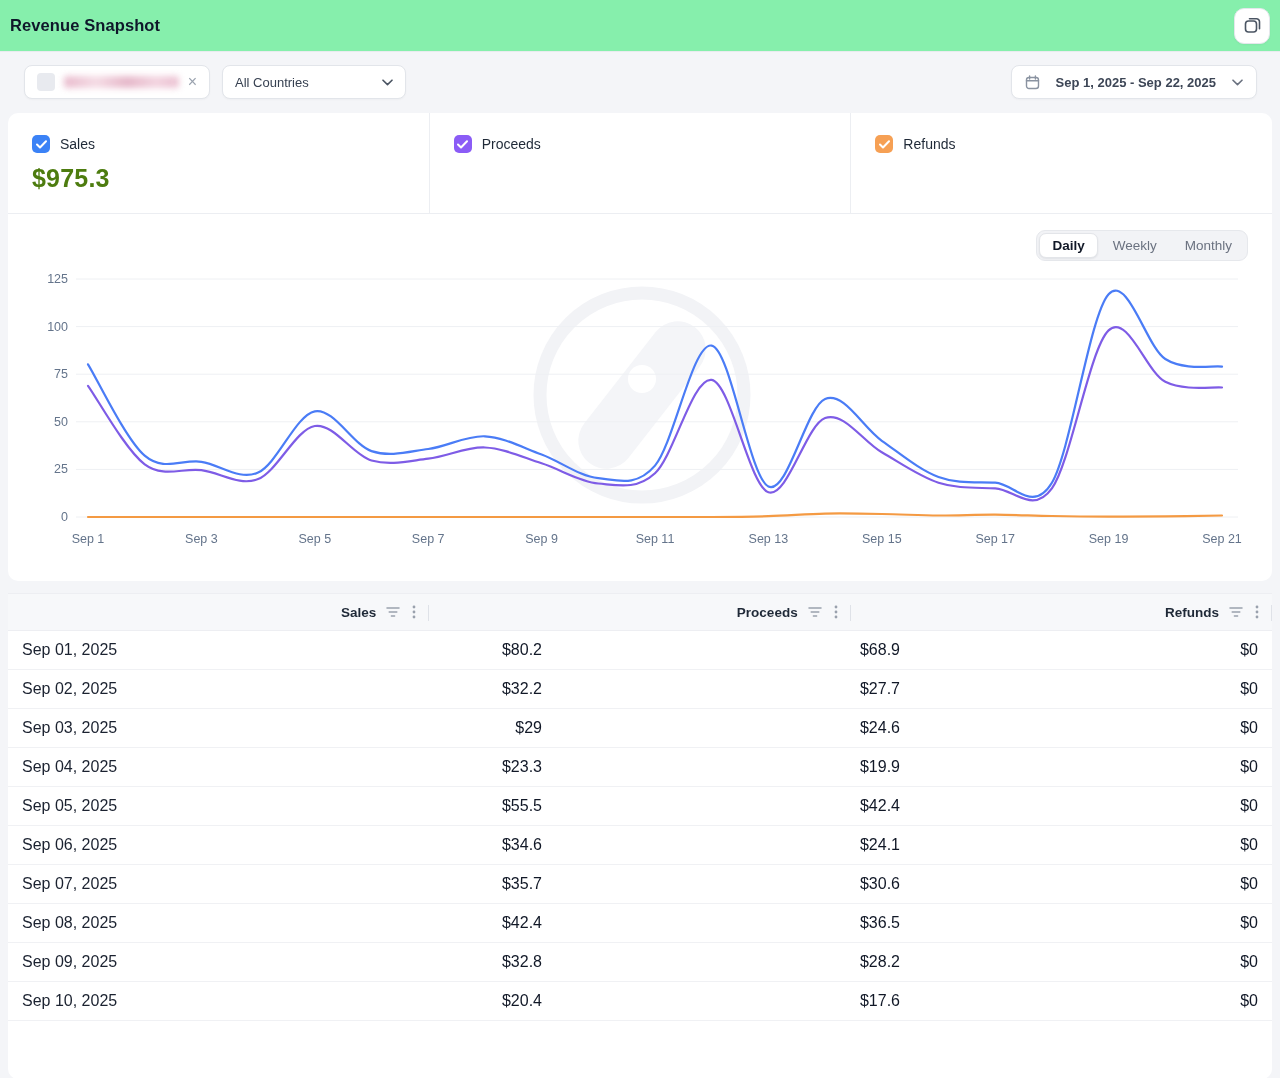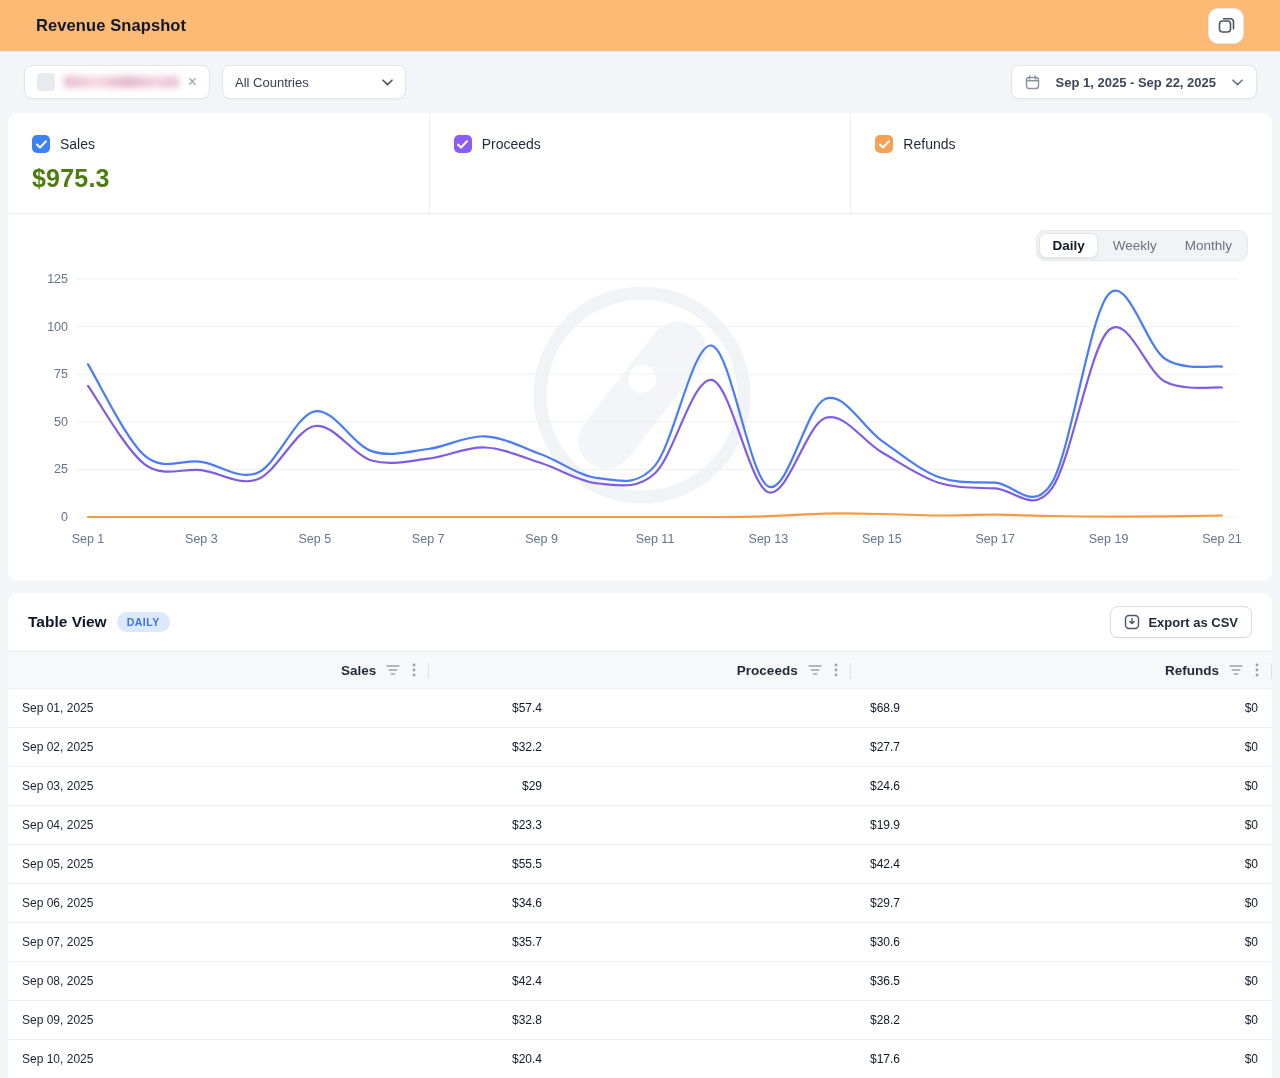--- a/index.html
+++ b/index.html
@@ -4,23 +4,23 @@
 <style>
   * { margin:0; padding:0; box-sizing:border-box; }
   html,body { width:1280px; height:1078px; overflow:hidden; }
   body {
     font-family:"Liberation Sans", sans-serif;
     background:#f4f5f8;
     color:#111827;
   }
   
   .topbar {
-    height:52px; background:#fdba74; border-bottom:1px solid #e9ebef;
+    height:52px; background:#86efac; border-bottom:1px solid #e9ebef;
     display:flex; align-items:center; justify-content:space-between;
-    padding:0 36px;
+    padding:0 10px;
   }
   .topbar h1 { font-size:16.5px; font-weight:700; color:#0f172a; letter-spacing:.1px; }
   .icon-btn {
     width:36px; height:36px; border:1px solid #e4e7ec; border-radius:10px;
     background:#fff; display:flex; align-items:center; justify-content:center;
     cursor:pointer; box-shadow:0 1px 2px rgba(16,24,40,.04);
   }
   
   .filterbar {
     display:flex; align-items:center; gap:12px;
@@ -102,21 +102,21 @@
   .th::after {
     content:''; position:absolute; right:0; top:11px; width:1px; height:16px;
     background:#dfe2e8;
   }
   .th-date { width:190px; }
   .th-date span.lbl { margin-right:auto; }
   .th-num { flex:1; justify-content:flex-end; }
   .th-icons { display:flex; align-items:center; gap:12px; }
   .tbody .trow {
     display:flex; align-items:center; height:39px;
-    border-bottom:1px solid #f0f1f4; font-size:12px; background:#fff;
+    border-bottom:1px solid #f0f1f4; font-size:16px; background:#fff;
   }
   .td { color:#111827; }
   .td.c-date { width:190px; padding-left:14px; font-weight:500; color:#1b2230; }
   .td.num { flex:1; text-align:right; padding-right:14px; }
   svg { display:block; }
   text { font-family:"Liberation Sans", sans-serif; }
 </style>
 </head>
 <body>
 
@@ -237,33 +237,20 @@
           <text x="1190" y="276" text-anchor="middle" font-size="12.5" fill="#64748b">Sep 21</text>
           <path d="M56.0,250.0C65.5,250.0,93.8,250.0,112.7,250.0C131.6,250.0,150.5,250.0,169.4,250.0C188.3,250.0,207.2,250.0,226.1,250.0C245.0,250.0,263.9,250.0,282.8,250.0C301.7,250.0,320.6,250.0,339.5,250.0C358.4,250.0,377.3,250.0,396.2,250.0C415.1,250.0,434.0,250.0,452.9,250.0C471.8,250.0,490.7,250.0,509.6,250.0C528.5,250.0,547.4,250.0,566.3,250.0C585.2,250.0,604.1,250.0,623.0,250.0C641.9,250.0,660.8,250.0,679.7,250.0C698.6,249.9,717.5,249.8,736.4,249.2C755.3,248.7,774.2,247.0,793.1,246.6C812.0,246.2,830.9,246.6,849.8,247.0C868.7,247.3,887.6,248.3,906.5,248.5C925.4,248.6,944.3,247.6,963.2,247.7C982.1,247.8,1001.0,248.7,1019.9,249.0C1038.8,249.4,1057.7,249.6,1076.6,249.6C1095.5,249.7,1114.4,249.6,1133.3,249.4C1152.2,249.2,1180.5,248.6,1190.0,248.5" fill="none" stroke="#f49a43" stroke-width="2.2" stroke-linecap="round" stroke-linejoin="round"></path>
           <path d="M56.0,118.8C65.5,131.9,93.8,183.2,112.7,197.3C131.6,211.3,150.5,200.7,169.4,203.2C188.3,205.6,207.2,219.5,226.1,212.1C245.0,204.7,263.9,162.1,282.8,159.0C301.7,155.9,320.6,188.0,339.5,193.5C358.4,198.9,377.3,193.9,396.2,191.7C415.1,189.6,434.0,179.7,452.9,180.5C471.8,181.3,490.7,190.3,509.6,196.3C528.5,202.3,547.4,214.8,566.3,216.5C585.2,218.1,604.1,223.5,623.0,206.2C641.9,188.9,660.8,109.7,679.7,112.9C698.6,116.1,717.5,218.9,736.4,225.2C755.3,231.6,774.2,157.7,793.1,151.0C812.0,144.3,830.9,174.5,849.8,185.3C868.7,196.1,887.6,209.7,906.5,215.7C925.4,221.8,944.3,220.5,963.2,221.4C982.1,222.4,1001.0,247.8,1019.9,221.4C1038.8,195.1,1057.7,81.2,1076.6,63.4C1095.5,45.6,1114.4,105.3,1133.3,114.8C1152.2,124.3,1180.5,119.6,1190.0,120.5" fill="none" stroke="#7e5ce6" stroke-width="2.2" stroke-linecap="round" stroke-linejoin="round"></path>
           <path d="M56.0,97.3C65.5,112.5,93.8,172.4,112.7,188.7C131.6,204.9,150.5,192.0,169.4,194.8C188.3,197.6,207.2,214.0,226.1,205.6C245.0,197.2,263.9,147.9,282.8,144.3C301.7,140.7,320.6,177.8,339.5,184.1C358.4,190.4,377.3,184.5,396.2,182.0C415.1,179.6,434.0,168.4,452.9,169.3C471.8,170.2,490.7,180.6,509.6,187.5C528.5,194.5,547.4,209.3,566.3,211.2C585.2,213.0,604.1,220.7,623.0,198.6C641.9,176.5,660.8,75.1,679.7,78.6C698.6,82.1,717.5,210.7,736.4,219.5C755.3,228.4,774.2,139.6,793.1,132.0C812.0,124.3,830.9,160.8,849.8,173.8C868.7,186.9,887.6,203.0,906.5,210.0C925.4,217.0,944.3,214.8,963.2,215.7C982.1,216.7,1001.0,247.1,1019.9,215.7C1038.8,184.3,1057.7,47.9,1076.6,27.2C1095.5,6.6,1114.4,79.9,1133.3,92.0C1152.2,104.0,1180.5,98.3,1190.0,99.6" fill="none" stroke="#4a7cf6" stroke-width="2.2" stroke-linecap="round" stroke-linejoin="round"></path>
         </svg>
     </div>
   </div>
 </section>
 
 <section class="panel table-panel">
-  <div class="table-head">
-    <div class="table-title-wrap">
-      <span class="table-title">Table View</span>
-      <span class="badge">DAILY</span>
-    </div>
-    <button class="export-btn">
-      <svg width="16" height="16" viewBox="0 0 16 16" fill="none">
-        <rect x="1.5" y="1.5" width="13" height="13" rx="3.5" stroke="#4b5563" stroke-width="1.4"></rect>
-        <path d="M8 4.5 v5 M5.8 7.4 L8 9.6 L10.2 7.4" stroke="#4b5563" stroke-width="1.4" stroke-linecap="round" stroke-linejoin="round"></path>
-      </svg>
-      <span>Export as CSV</span>
-    </button>
-  </div>
 
   <div class="thead">
     <div class="th th-num">
       <span class="lbl">Sales</span>
       <span class="th-icons">
         <svg width="14" height="12" viewBox="0 0 14 12" fill="none">
           <path d="M1 2 h12 M3.2 6 h7.6 M5.4 10 h3.2" stroke="#9aa1ad" stroke-width="1.5" stroke-linecap="round"></path>
         </svg>
         <svg width="4" height="14" viewBox="0 0 4 14" fill="#9aa1ad">
           <circle cx="2" cy="2" r="1.4"></circle>
@@ -296,21 +283,21 @@
             <circle cx="2" cy="7" r="1.4"></circle>
             <circle cx="2" cy="12" r="1.4"></circle>
         </svg>
       </span>
     </div>
   </div>
 
   <div class="tbody" id="table-body">
   <div class="trow">
     <div class="td c-date">Sep 01, 2025</div>
-    <div class="td num c-sales">$57.4</div>
+    <div class="td num c-sales">$80.2</div>
     <div class="td num c-proceeds">$68.9</div>
     <div class="td num c-refunds">$0</div>
   </div>
 
   <div class="trow">
     <div class="td c-date">Sep 02, 2025</div>
     <div class="td num c-sales">$32.2</div>
     <div class="td num c-proceeds">$27.7</div>
     <div class="td num c-refunds">$0</div>
   </div>
@@ -332,21 +319,21 @@
   <div class="trow">
     <div class="td c-date">Sep 05, 2025</div>
     <div class="td num c-sales">$55.5</div>
     <div class="td num c-proceeds">$42.4</div>
     <div class="td num c-refunds">$0</div>
   </div>
 
   <div class="trow">
     <div class="td c-date">Sep 06, 2025</div>
     <div class="td num c-sales">$34.6</div>
-    <div class="td num c-proceeds">$29.7</div>
+    <div class="td num c-proceeds">$24.1</div>
     <div class="td num c-refunds">$0</div>
   </div>
 
   <div class="trow">
     <div class="td c-date">Sep 07, 2025</div>
     <div class="td num c-sales">$35.7</div>
     <div class="td num c-proceeds">$30.6</div>
     <div class="td num c-refunds">$0</div>
   </div>
 

